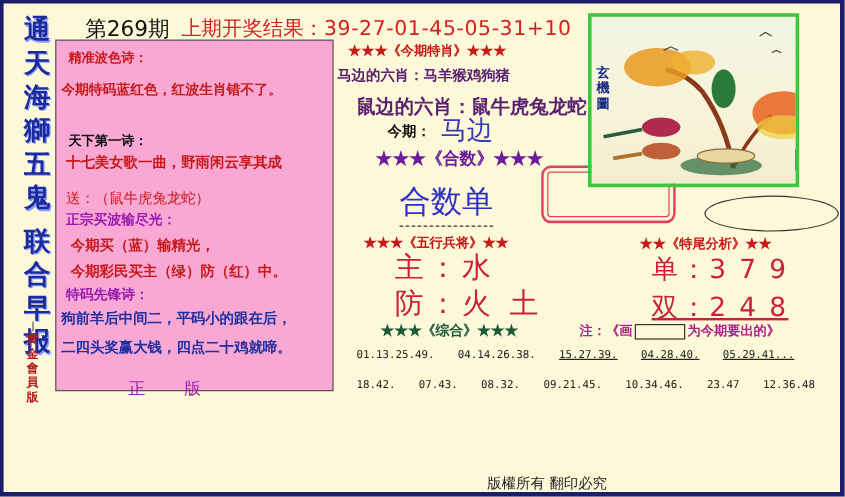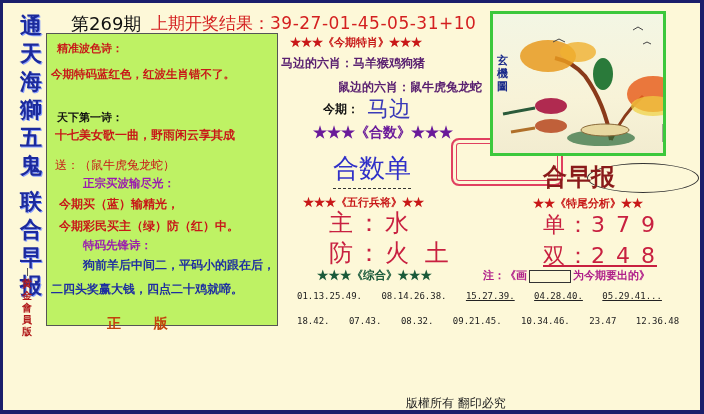--- a/index.html
+++ b/index.html
@@ -19,26 +19,26 @@
     .vtitle .gap { height: 8px; }
     .vsub { left: 16px; top: 265px; width: 16px; display: flex; flex-direction: column; align-items: center; }
     .vsub .dash { width: 1px; height: 8px; background: #555; margin-bottom: 2px; }
     .vsub .ch { color: #b01818; font-size: 10px; line-height: 12px; font-weight: bold; }
 
     .issue { left: 68px; top: 9px; font-size: 18px; color: #111; font-family: "DejaVu Sans", sans-serif; }
     .lastresult { left: 148px; top: 9px; font-size: 17px; color: #d42020; white-space: nowrap; }
     .lastresult .nums { letter-spacing: 0.5px; }
 
     
-    .leftbox { left: 43px; top: 30px; width: 232px; height: 293px; border: 1.5px solid #555; background: #bef264; }
+    .leftbox { left: 43px; top: 30px; width: 232px; height: 293px; border: 1.5px solid #555; background: #f9a8d4; }
     .lb { position: absolute; white-space: nowrap; font-weight: bold; font-family: "DejaVu Serif", serif; }
     .red { color: #c81818; }
     .blue { color: #1e2fa0; }
     .black { color: #111; }
-    .purple { color: #9a1ab0; margin-left: 28px; }
+    .purple { color: #9a1ab0; }
     .darkpurple { color: #5a2070; }
 
     
     .stars-red { color: #c81818; }
     .stars-purple { color: #6a1a9a; }
     .stars-green { color: #1a5a3a; }
     .mid { position: absolute; white-space: nowrap; font-weight: bold; font-family: "DejaVu Serif", serif; }
 
     .heshu { left: 330px; top: 148px; font-size: 26px; color: #3030c8; font-weight: normal; font-family: "DejaVu Sans", sans-serif; border-bottom: 1px dashed #333; padding-bottom: 2px; }
     .mabian { left: 364px; top: 91px; font-size: 22px; color: #3a3ab8; font-weight: normal; font-family: "DejaVu Sans", sans-serif; }
@@ -100,30 +100,30 @@
   <div class="abs leftbox">
     <div class="lb red" style="left:10px; top:7px; font-size:11px;">精准波色诗：</div>
     <div class="lb red" style="left:4px; top:33px; font-size:11.5px;">今期特码蓝红色，红波生肖错不了。</div>
     <div class="lb black" style="left:10px; top:76px; font-size:11px;">天下第一诗：</div>
     <div class="lb red" style="left:8px; top:93px; font-size:12px;">十七美女歌一曲，野雨闲云享其成</div>
     <div class="lb red" style="left:8px; top:123px; font-size:12px; font-weight:normal;">送：（鼠牛虎兔龙蛇）</div>
     <div class="lb purple" style="left:8px; top:142px; font-size:11.5px;">正宗买波输尽光：</div>
     <div class="lb red" style="left:12px; top:162px; font-size:12px;">今期买（蓝）输精光，</div>
     <div class="lb red" style="left:12px; top:184px; font-size:12px;">今期彩民买主（绿）防（红）中。</div>
     <div class="lb purple" style="left:8px; top:204px; font-size:11.5px;">特码先锋诗：</div>
-    <div class="lb blue" style="left:4px; top:223px; font-size:12px;margin-left:32px;">狗前羊后中间二，平码小的跟在后，</div>
+    <div class="lb blue" style="left:4px; top:223px; font-size:12px;">狗前羊后中间二，平码小的跟在后，</div>
     <div class="lb blue" style="left:4px; top:247px; font-size:12px;">二四头奖赢大钱，四点二十鸡就啼。</div>
   </div>
-  <div class="abs" style="left:104px; top:312px; font-size:14px; font-weight:bold; color:#c2410c; letter-spacing:14px;">正 版</div>
+  <div class="abs" style="left:104px; top:312px; font-size:14px; font-weight:normal; color:#a21caf; letter-spacing:14px;">正 版</div>
 
   <div class="mid stars-red" style="left:287px; top:32px; font-size:11px;">★★★《今期特肖》★★★</div>
   <div class="mid darkpurple" style="left:278px; top:52px; font-size:12px;">
     <span>马边的六肖：</span><span>马羊猴鸡狗猪</span>
   </div>
-  <div class="mid darkpurple" style="left:294px; top:76px; font-size:12px;margin-left:41px;">
+  <div class="mid darkpurple" style="left:294px; top:76px; font-size:16px;">
     <span>鼠边的六肖：</span><span>鼠牛虎兔龙蛇</span>
   </div>
   <div class="mid black" style="left:320px; top:98px; font-size:12px;">今期：</div>
   <div class="abs mabian">马边</div>
 
   <div class="mid stars-purple" style="left:310px; top:121px; font-size:14px;">★★★《合数》★★★</div>
   <div class="abs heshu">合数单</div>
 
   <div class="abs redbox"></div>
 
@@ -152,38 +152,37 @@
       <ellipse cx="112" cy="116" rx="24" ry="6" fill="#e8d8a0" stroke="#8a6a3a"></ellipse>
       <line x1="170" y1="110" x2="170" y2="128" stroke="#555" stroke-width="1"></line>
       <path d="M170 110 L178 113 L170 116 Z" fill="#c82020"></path>
       <path d="M60 28 l6 -3 l6 3" stroke="#444" fill="none"></path>
       <path d="M140 16 l5 -3 l5 3 M150 30 l4 -2 l4 2" stroke="#444" fill="none"></path>
     </svg>
     <div class="caption">玄機圖</div>
   </div>
 
   <div class="abs zaobao-ellipse"></div>
-  <div class="abs zaobao">合早报</div>
 
   <div class="mid stars-red" style="left:530px; top:193px; font-size:11px;">★★《特尾分析》★★</div>
   <div class="abs dan">
     <span>单：</span><span>3 7 9</span>
   </div>
   <div class="abs shuang">
     <span>双：</span><span>2 4 8</span>
   </div>
 
   <div class="mid stars-green" style="left:314px; top:265px; font-size:11.5px;">★★★《综合》★★★</div>
   <div class="mid" style="left:480px; top:265px; font-size:11px; color:#b0208a;">
     <span>注：《画</span><span class="note-box"></span><span>为今期要出的》</span>
   </div>
 
   <div class="numrow" style="left:294px; top:288px;">
     <span>01.13.25.49.</span>
-    <span>08.14.26.38.</span>
+    <span>04.14.26.38.</span>
     <span class="ul">15.27.39.</span>
     <span class="ul">04.28.40.</span>
     <span class="ul">05.29.41...</span>
   </div>
   <div class="numrow" style="left:294px; top:313px;">
     <span>18.42.</span>
     <span>07.43.</span>
     <span>08.32.</span>
     <span>09.21.45.</span>
     <span>10.34.46.</span>

